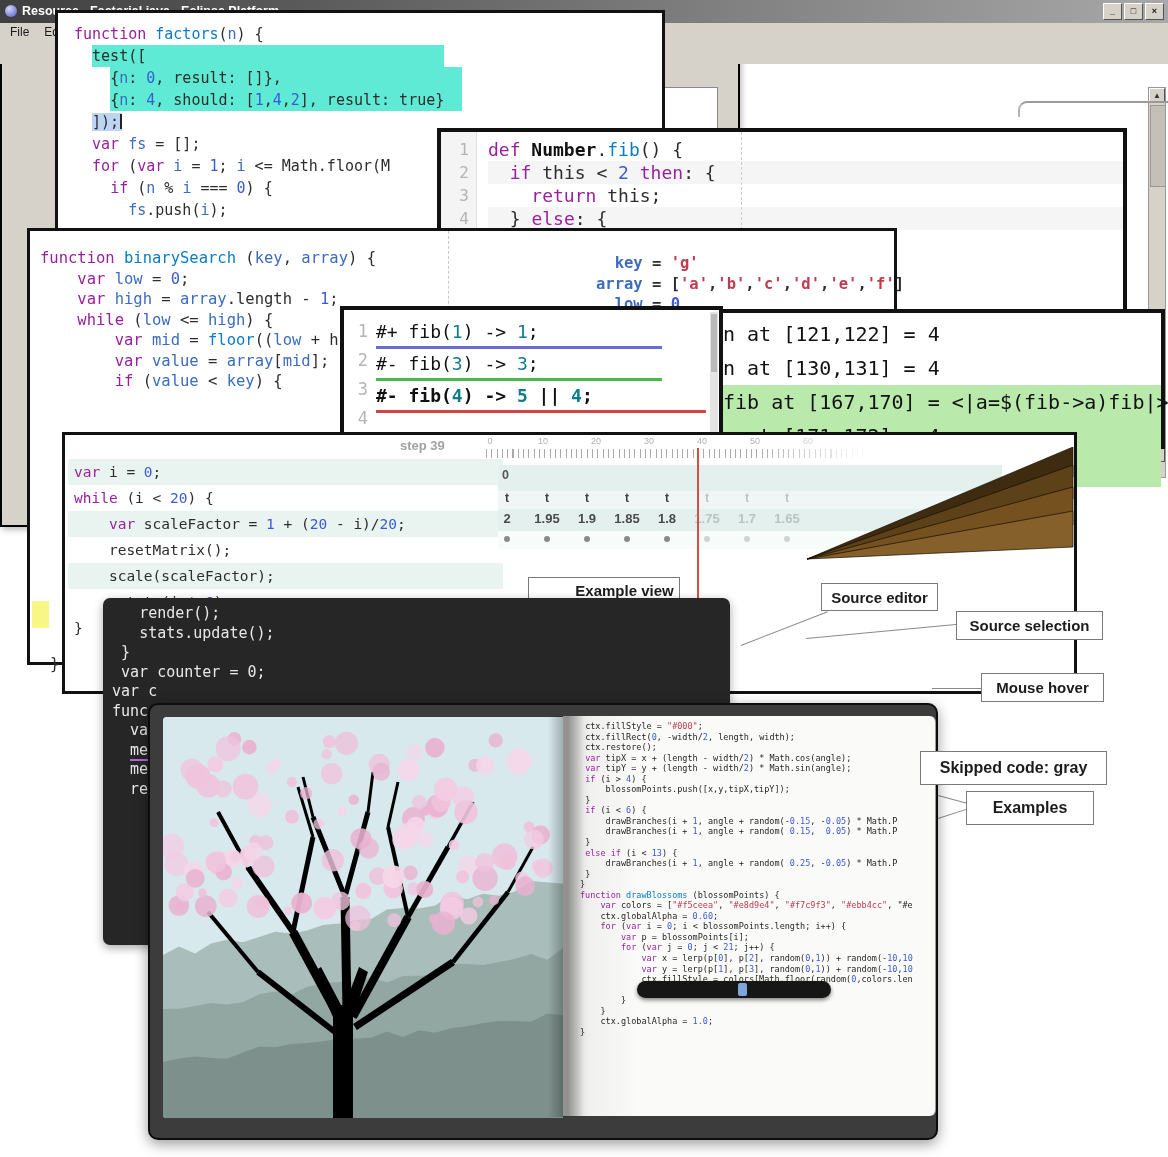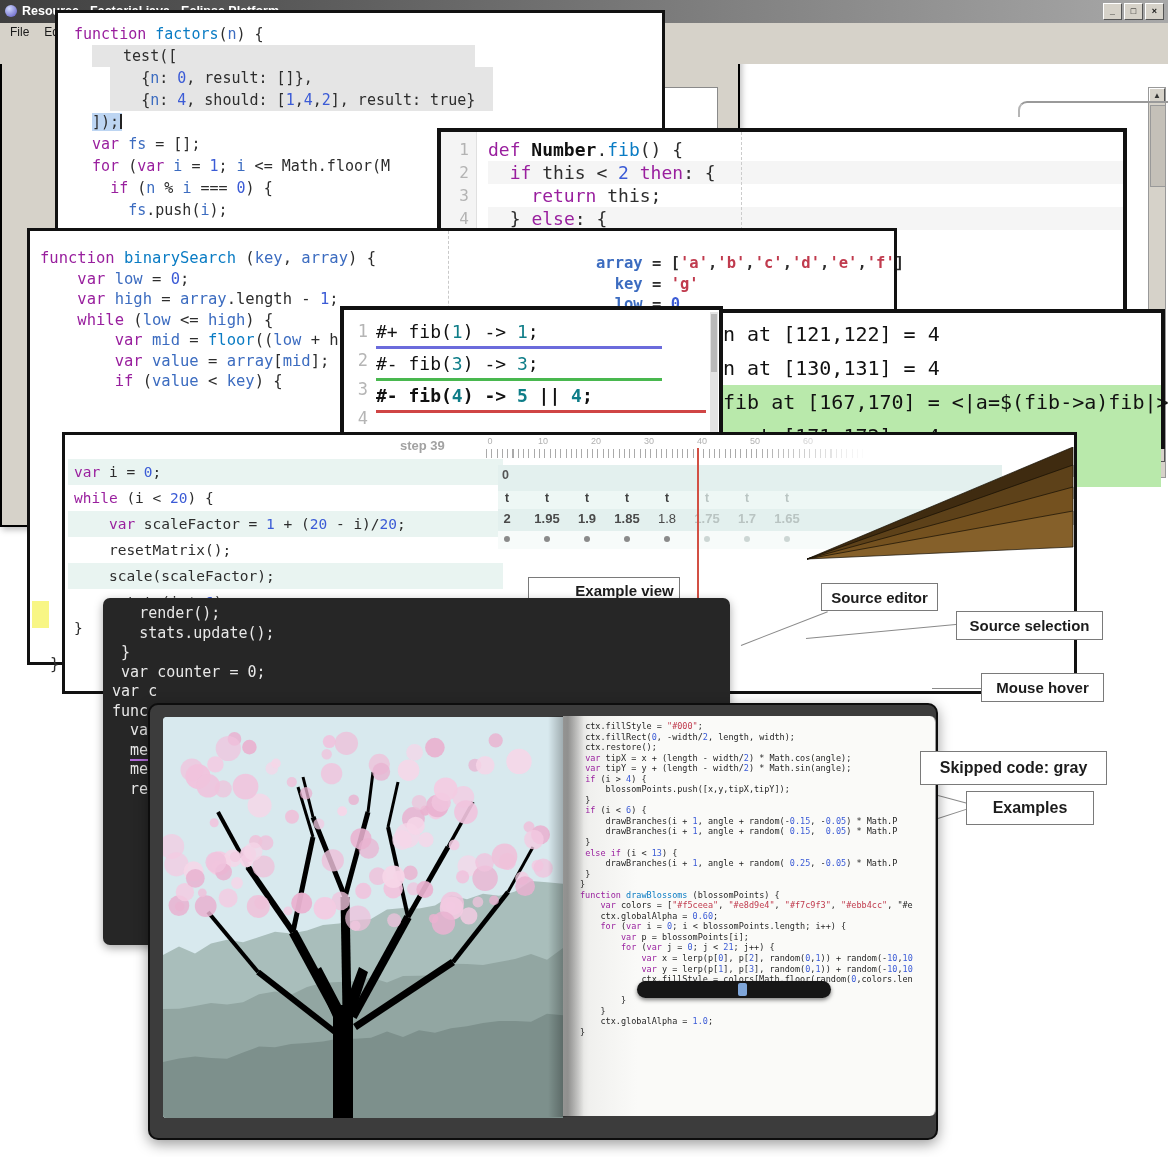--- a/index.html
+++ b/index.html
@@ -7,21 +7,21 @@
          font-family:"Liberation Sans",sans-serif;}
   .win{position:absolute;background:#fff;border:3.5px solid #111;box-sizing:border-box;}
   .code{font-family:"DejaVu Sans Mono",monospace;color:#2d2d2d;}
   .line{white-space:pre;}
   
   .tok-kw{color:#991f9e}.tok-num{color:#3b5bd6}.tok-str{color:#c03b4e}
   .tok-com{color:#d04545}.tok-fn{color:#0a7cc4}.tok-var{color:#3c6cc0}.tok-b{font-weight:bold;color:#111}
   
   .w-factors{left:55px;top:10px;width:610px;height:222px;z-index:10;}
   .w-factors .code{padding:10px 0 0 16px;font-size:15px;line-height:22px;}
-  .sel .inner{background:#e5e5e5;display:inline-block;min-width:352px;padding-left:31px;}
+  .sel .inner{background:#5eead4;display:inline-block;min-width:352px;}
   .selend .inner{background:#bdd5f2;}
   .caret .inner::after{content:"";display:inline-block;width:2px;height:15px;background:#222;vertical-align:-2px;margin-left:1px;}
   
   .top-edge{position:absolute;left:1018px;top:101px;width:150px;height:14px;z-index:5;
     border-top:2px solid #9a9a9a;border-left:2px solid #b5b5b5;border-top-left-radius:9px;}
   
   .w-fib{left:437px;top:128px;width:690px;height:186px;border-width:4px;z-index:20;}
   .w-fib .gut{position:absolute;left:0;top:0;bottom:0;width:36px;background:#f4f4f4;border-right:1px solid #e0e0e0;
     color:#b3b3b3;font-family:"DejaVu Sans Mono",monospace;font-size:16px;line-height:23px;text-align:right;padding:6px 7px 0 0;box-sizing:border-box;}
   .w-fib .code{margin-left:37px;padding:6px 0 0 10px;font-size:18px;line-height:23px;}
@@ -156,22 +156,22 @@
         <div class="line ">    <span class="inner"><span class="tok-kw">var</span> <span class="tok-var">high</span> = <span class="tok-var">array</span>.length - <span class="tok-num">1</span>;</span></div>
         <div class="line "><span class="inner"></span></div>
         <div class="line ">    <span class="inner"><span class="tok-kw">while</span> (<span class="tok-var">low</span> &lt;= <span class="tok-var">high</span>) {</span></div>
         <div class="line "><span class="inner"></span></div>
         <div class="line ">        <span class="inner"><span class="tok-kw">var</span> <span class="tok-var">mid</span> = <span class="tok-fn">floor</span>((<span class="tok-var">low</span> + hi</span></div>
         <div class="line ">        <span class="inner"><span class="tok-kw">var</span> <span class="tok-var">value</span> = <span class="tok-var">array</span>[<span class="tok-var">mid</span>];</span></div>
         <div class="line "><span class="inner"></span></div>
         <div class="line ">        <span class="inner"><span class="tok-kw">if</span> (<span class="tok-var">value</span> &lt; <span class="tok-var">key</span>) {</span></div>
       </div>
     <div class="watch code">
+        <div class="line ">  <span class="inner"><span class="tok-var">key</span> = <span class="tok-str">'g'</span></span></div>
         <div class="line "><span class="inner"><span class="tok-var">array</span> = [<span class="tok-str">'a'</span>,<span class="tok-str">'b'</span>,<span class="tok-str">'c'</span>,<span class="tok-str">'d'</span>,<span class="tok-str">'e'</span>,<span class="tok-str">'f'</span>]</span></div>
-        <div class="line ">  <span class="inner"><span class="tok-var">key</span> = <span class="tok-str">'g'</span></span></div>
         <div class="line ">  <span class="inner"><span class="tok-var">low</span> = <span class="tok-num">0</span></span></div>
         <div class="line "> <span class="inner"><span class="tok-var">high</span> = <span class="tok-num">5</span></span></div>
       </div>
     <div class="code" style="position:absolute;left:10px;top:406px;font-size:15.5px;">}</div>
   </div>
 
   <div class="win w-trace">
     <div class="sb">
         <i></i>
       </div>
@@ -240,21 +240,21 @@
         <div class="cell" style="left: 460px; top: 56px; font-size: 12px; font-weight: bold; color: rgb(63, 63, 63);">t</div>
         <div class="cell" style="left: 460px; top: 76px; font-size: 13px; font-weight: bold; color: rgb(74, 74, 74);">1.95</div>
         <div class="dot" style="left: 479px; top: 101px; background: rgb(138, 138, 138);"></div>
         <div class="cell" style="left: 500px; top: 56px; font-size: 12px; font-weight: bold; color: rgb(63, 63, 63);">t</div>
         <div class="cell" style="left: 500px; top: 76px; font-size: 13px; font-weight: bold; color: rgb(74, 74, 74);">1.9</div>
         <div class="dot" style="left: 519px; top: 101px; background: rgb(138, 138, 138);"></div>
         <div class="cell" style="left: 540px; top: 56px; font-size: 12px; font-weight: bold; color: rgb(63, 63, 63);">t</div>
         <div class="cell" style="left: 540px; top: 76px; font-size: 13px; font-weight: bold; color: rgb(74, 74, 74);">1.85</div>
         <div class="dot" style="left: 559px; top: 101px; background: rgb(138, 138, 138);"></div>
         <div class="cell" style="left: 580px; top: 56px; font-size: 12px; font-weight: bold; color: rgb(63, 63, 63);">t</div>
-        <div class="cell" style="left: 580px; top: 76px; font-size: 13px; font-weight: normal; color: rgb(74, 74, 74);">1.8</div>
+        <div class="cell" style="left: 580px; top: 76px; font-size: 13px; font-weight: bold; color: rgb(74, 74, 74);">1.8</div>
         <div class="dot" style="left: 599px; top: 101px; background: rgb(138, 138, 138);"></div>
         <div class="cell" style="left: 620px; top: 56px; font-size: 12px; font-weight: bold; color: rgb(185, 196, 194);">t</div>
         <div class="cell" style="left: 620px; top: 76px; font-size: 13px; font-weight: bold; color: rgb(185, 196, 194);">1.75</div>
         <div class="dot" style="left: 639px; top: 101px; background: rgb(204, 214, 212);"></div>
         <div class="cell" style="left: 660px; top: 56px; font-size: 12px; font-weight: bold; color: rgb(185, 196, 194);">t</div>
         <div class="cell" style="left: 660px; top: 76px; font-size: 13px; font-weight: bold; color: rgb(185, 196, 194);">1.7</div>
         <div class="dot" style="left: 679px; top: 101px; background: rgb(204, 214, 212);"></div>
         <div class="cell" style="left: 700px; top: 56px; font-size: 12px; font-weight: bold; color: rgb(185, 196, 194);">t</div>
         <div class="cell" style="left: 700px; top: 76px; font-size: 13px; font-weight: bold; color: rgb(185, 196, 194);">1.65</div>
         <div class="dot" style="left: 719px; top: 101px; background: rgb(204, 214, 212);"></div>

